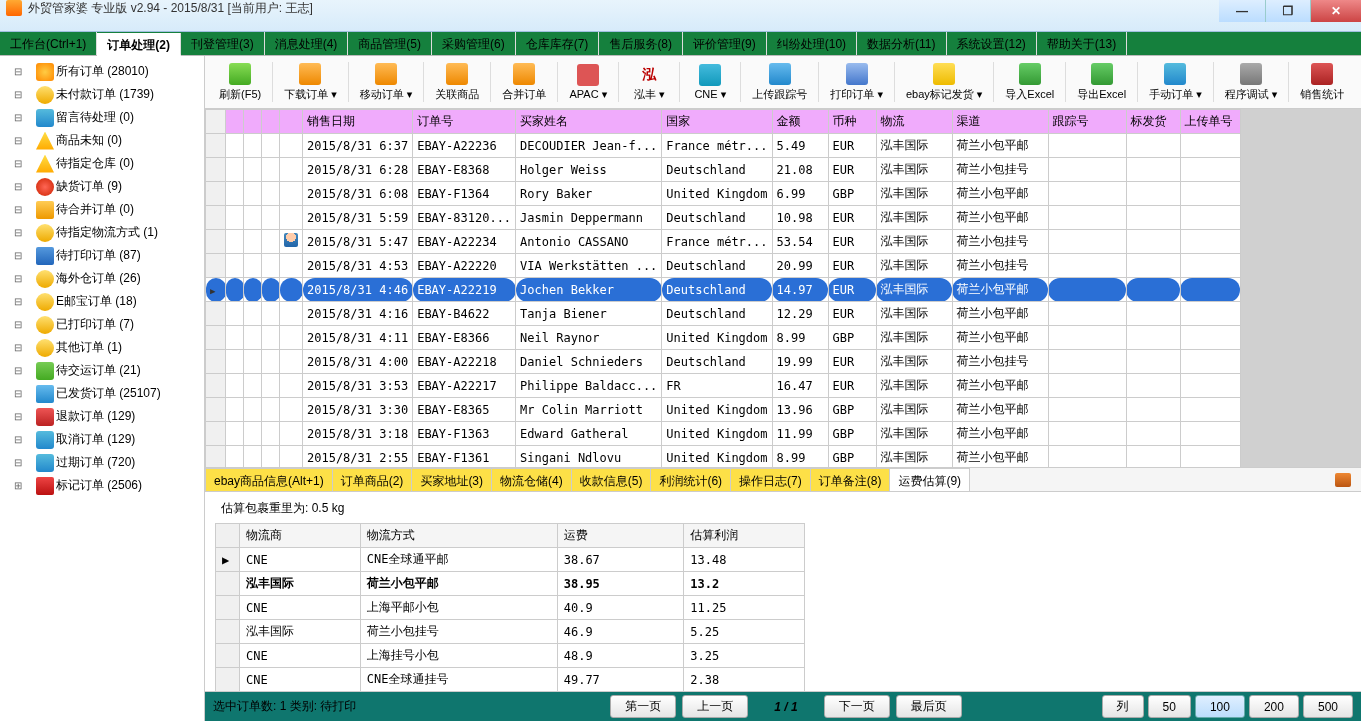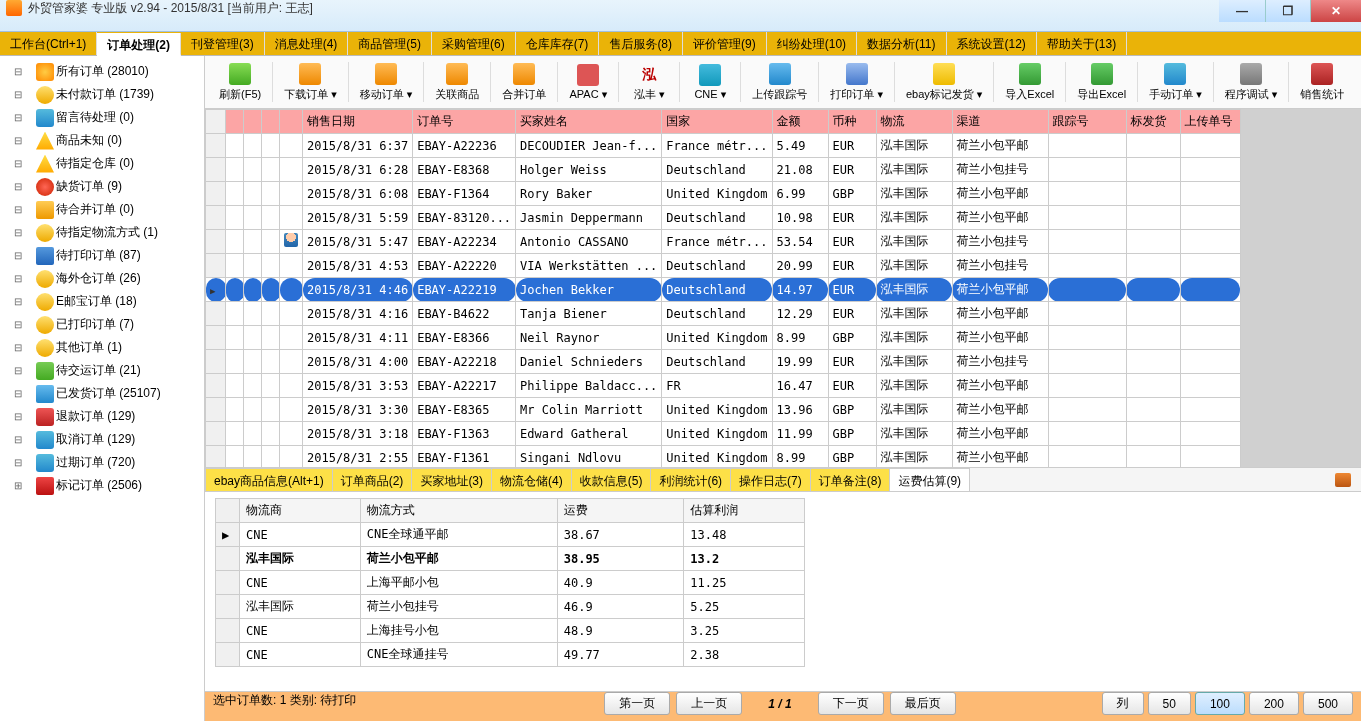--- a/index.html
+++ b/index.html
@@ -9,21 +9,21 @@
 .titlebar { height: 32px; background: linear-gradient(#e8f4fc,#d7ebfa); display: flex; align-items: flex-start; padding-left: 6px; border-bottom: 1px solid #a0c0e0; position: relative; }
 .titlebar .app-icon { width: 16px; height: 16px; background: linear-gradient(#ffaa33,#ff6600); border-radius: 2px; margin-right: 6px; }
 .titlebar .title-text { color: #333; }
 .win-controls { position: absolute; right: 0; top: 0; display: flex; }
 .win-btn { width: 46px; height: 22px; display: flex; align-items: center; justify-content: center; font-weight: bold; color: #333; cursor: pointer; }
 .win-btn.min { background: linear-gradient(#ddeeff,#bbddff); }
 .win-btn.max { background: linear-gradient(#ddeeff,#bbddff); border-left:1px solid #9cc; border-right:1px solid #9cc;}
 .win-btn.close { background: linear-gradient(#e88,#c44); color: #fff; width: 50px; }
 
 
-.main-tabs { height: 24px; background: #eab308; display: flex; border-bottom: 1px solid #bbb; }
+.main-tabs { height: 24px; background: #15803d; display: flex; border-bottom: 1px solid #bbb; }
 .main-tab { padding: 4px 10px 3px; border-right: 1px solid #ddd; cursor: pointer; white-space: nowrap; }
 .main-tab.active { border-bottom: 2px solid #fff; background: #fff; position: relative; top: 1px; font-weight: bold; }
 
 
 .content { flex: 1; display: flex; min-height: 0; }
 
 
 .sidebar { width: 205px; background: #fff; border-right: 1px solid #ccc; overflow-y: auto; padding: 4px 0; }
 .side-item { display: flex; align-items: center; padding: 2px 4px 2px 28px; cursor: pointer; white-space: nowrap; position: relative; height: 23px; }
 .side-item .ico { position: absolute; left: 36px; width: 18px; height: 18px; }
@@ -67,21 +67,21 @@
 .ti-ebay{background:linear-gradient(#ffde55,#eebb00);}
 .ti-excel{background:linear-gradient(#6c6,#393);}
 .ti-manual{background:linear-gradient(#5bd,#28c);}
 .ti-debug{background:linear-gradient(#aaa,#777);}
 .ti-stats{background:linear-gradient(#d55,#a22);}
 
 
 .grid-wrap { flex: 1; overflow: auto; background: #d0d0d0; position: relative; min-height: 0; }
 .grid { background: #fff; border-collapse: collapse; table-layout: fixed; }
 .grid th, .grid td { border: 1px solid #ccc; padding: 3px 4px; text-align: left; font-family: "SimSun", monospace; font-size: 12px; white-space: nowrap; overflow: hidden; text-overflow: ellipsis; height: 22px; }
-.grid th { background: #fca5a5; font-weight: normal; }
+.grid th { background: #f0abfc; font-weight: normal; }
 .grid tr.selected td { background: #2a6fd6; color: #ffffff; border-radius: 12px; }
 .grid .rowhead { width: 20px; background: #f0f0f0; }
 .grid .rowhead.sel::after { content: "▶"; font-size: 9px; color: #333; }
 .flagcol { width: 18px; }
 .person-ico { display:inline-block; width:14px; height:14px; background: radial-gradient(circle at 50% 30%, #fca 40%, transparent 41%), linear-gradient(#48b,#26a); border-radius:2px; }
 
 
 .subtabs { height: 24px; display: flex; background: #f5f5f5; border-top: 1px solid #ccc; }
 .subtab { padding: 4px 8px; border: 1px solid #ccc; border-bottom: none; background: #fde047; cursor: pointer; margin-right: -1px; white-space: nowrap; font-size: 12px;}
 .subtab.active { background: #fff; position: relative; z-index: 1; }
@@ -90,21 +90,21 @@
 
 .detail { height: 200px; background: #fff; border-top: 1px solid #ccc; padding: 6px 10px; overflow: auto; }
 .detail .weight-line { margin: 2px 0 6px 6px; }
 .detail table { border-collapse: collapse; width: 590px; }
 .detail th, .detail td { border: 1px solid #ccc; padding: 3px 6px; text-align: left; height: 22px; font-family: SimSun, monospace; }
 .detail th { background: #f5f5f5; font-weight: normal; }
 .detail tr.bold td { font-weight: bold; }
 .detail .rowhead { width: 20px; background: #f0f0f0; }
 
 
-.footer { height: 30px; border-top: 1px solid #ccc; background: #fdba74; display: flex; align-items: flex-start; padding: 0 8px; gap: 0; }
+.footer { height: 30px; border-top: 1px solid #ccc; background: #0f766e; display: flex; align-items: center; padding: 0 8px; gap: 6px; }
 .footer .summary { white-space: nowrap; }
 .footer .pager { margin-left: 220px; display: flex; gap: 6px; align-items: center; padding-left: 28px; }
 .footer button { padding: 2px 14px; border: 1px solid #aaa; background: linear-gradient(#fff,#e5e5e5); border-radius: 3px; cursor: pointer; font-size: 12px;}
 .footer .right-btns { margin-left: auto; display: flex; gap: 4px; }
 .footer .right-btns button.active { background: linear-gradient(#dfefff,#bcddfc); border-color:#6aa; }
 </style>
 </head>
 <body>
 
 <div class="titlebar">
@@ -602,20 +602,21 @@
         <div class="subtab">物流仓储(4)</div>
         <div class="subtab">收款信息(5)</div>
         <div class="subtab">利润统计(6)</div>
         <div class="subtab">操作日志(7)</div>
         <div class="subtab">订单备注(8)</div>
         <div class="subtab active">运费估算(9)</div>
         <div class="book-ico"></div>
       </div>
 
     <div class="detail">
+      <div class="weight-line">估算包裹重里为: 0.5 kg</div>
       <table id="detail-table">
           <colgroup>
             <col style="width: 24px;">
             <col style="width: 120px;">
             <col style="width: 196px;">
             <col style="width: 126px;">
             <col style="width: 120px;">
           </colgroup>
           <thead>
             <tr>

